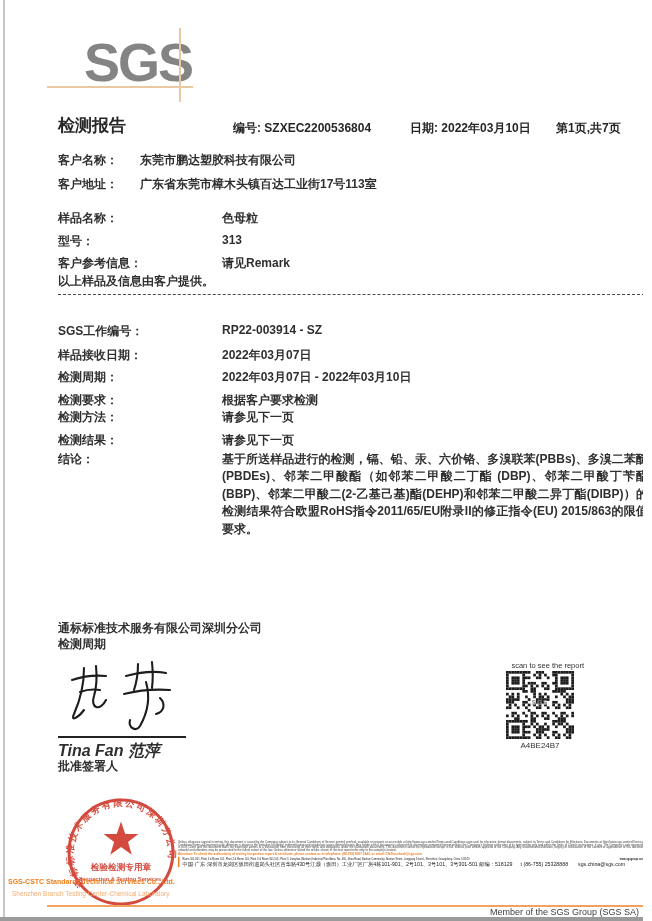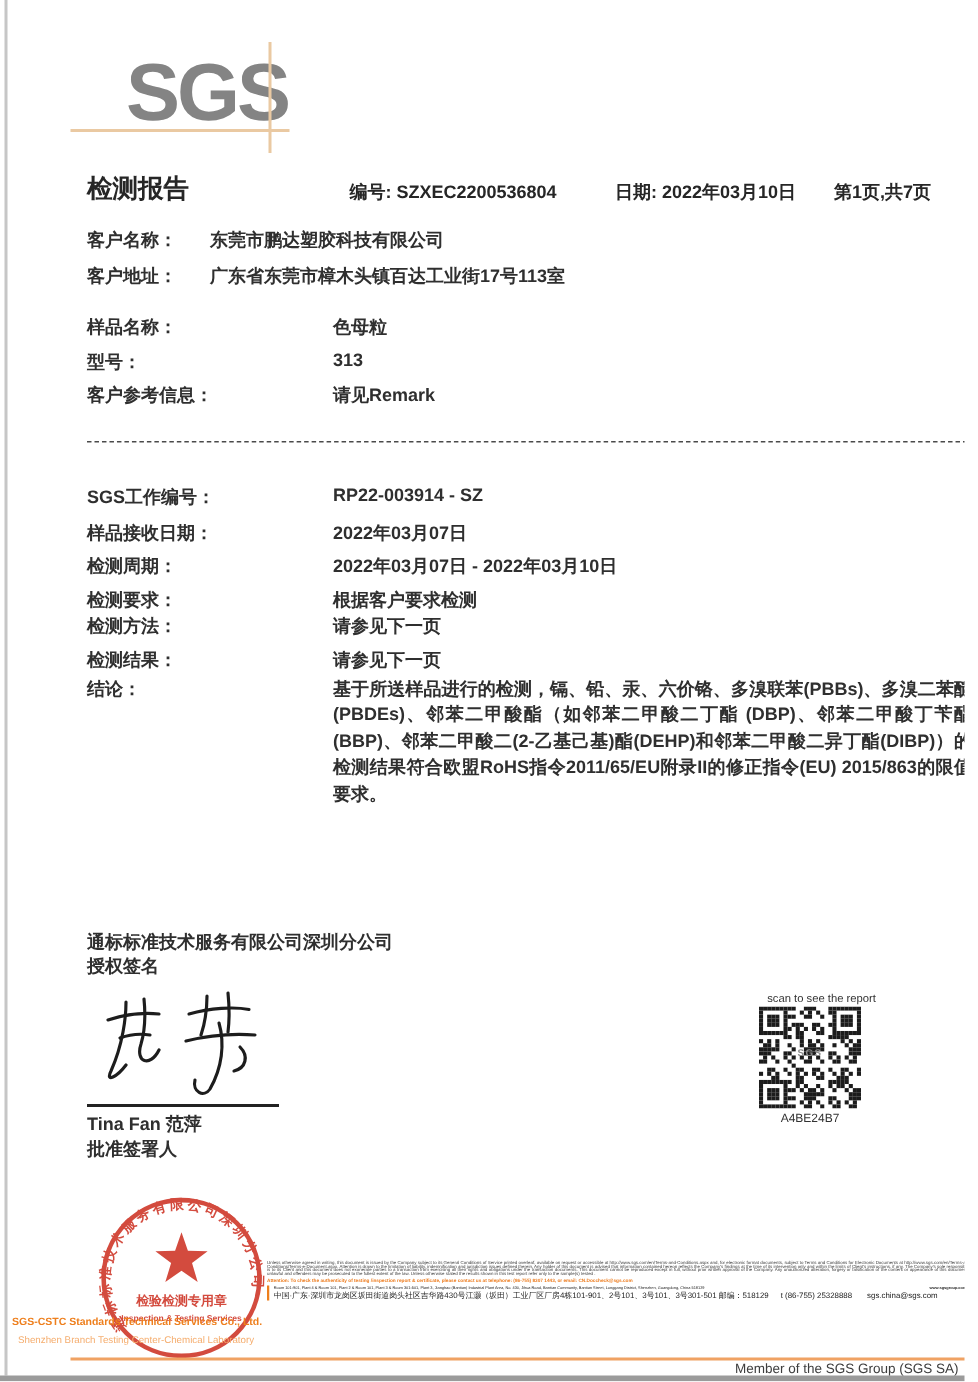--- a/index.html
+++ b/index.html
@@ -28,21 +28,21 @@
   .row .v2{position:absolute;left:164px;}  
   .conclusion{position:absolute;left:164px;top:0;width:426px;white-space:normal;
               line-height:17.4px;text-align:justify;}
   .divider{position:absolute;left:58px;top:294px;width:592px;border-top:1.5px dashed #4a4a4a;}
 
   
   .sig-co{position:absolute;left:58px;top:620px;font-size:12px;font-weight:bold;}
   .sig-auth{position:absolute;left:58px;top:636px;font-size:12px;font-weight:bold;}
   .sig-svg{position:absolute;left:60px;top:656px;}
   .sig-line{position:absolute;left:58px;top:736px;width:128px;height:2px;background:#222;}
-  .sig-name{position:absolute;left:58px;top:741px;font-size:12px;font-weight:bold;}
+  .sig-name{position:absolute;left:58px;top:741px;font-size:16px;font-weight:bold;font-style:italic;}
   .sig-role{position:absolute;left:58px;top:758px;font-size:12px;font-weight:bold;}
 
   
   .qr-cap{position:absolute;left:496px;top:661px;width:88px;text-align:right;font-size:7.5px;color:#333;}
   .qr-svg{position:absolute;left:506px;top:671px;}
   .qr-center{position:absolute;left:506px;top:699px;width:68px;text-align:center;
              font-size:6.5px;font-weight:bold;color:#8a8a8a;letter-spacing:1px;}
   .qr-code{position:absolute;left:496px;top:741px;width:88px;text-align:center;font-size:8px;color:#333;}
 
   
@@ -99,20 +99,21 @@
     <span class="v2">色母粒</span>
   </div>
   <div class="row" style="top:233px">
     <span class="lbl">型号：</span>
     <span class="v2">313</span>
   </div>
   <div class="row" style="top:255px">
     <span class="lbl">客户参考信息：</span>
     <span class="v2">请见Remark</span>
   </div>
+  <div class="row" style="top:273px">以上样品及信息由客户提供。</div>
 
   <div class="divider"></div>
 
   <div class="row" style="top:323px">
     <span class="lbl">SGS工作编号：</span>
     <span class="v2">RP22-003914 - SZ</span>
   </div>
   <div class="row" style="top:347px">
     <span class="lbl">样品接收日期：</span>
     <span class="v2">2022年03月07日</span>
@@ -132,21 +133,21 @@
   <div class="row" style="top:432px">
     <span class="lbl">检测结果：</span>
     <span class="v2">请参见下一页</span>
   </div>
   <div class="row" style="top:451px">
     <span class="lbl">结论：</span>
     <span class="conclusion">基于所送样品进行的检测，镉、铅、汞、六价铬、多溴联苯(PBBs)、多溴二苯醚(PBDEs)、邻苯二甲酸酯（如邻苯二甲酸二丁酯 (DBP)、邻苯二甲酸丁苄酯(BBP)、邻苯二甲酸二(2-乙基己基)酯(DEHP)和邻苯二甲酸二异丁酯(DIBP)）的检测结果符合欧盟RoHS指令2011/65/EU附录II的修正指令(EU) 2015/863的限值要求。</span>
   </div>
 
   <div class="sig-co">通标标准技术服务有限公司深圳分公司</div>
-  <div class="sig-auth">授权签名</div>
+  <div class="sig-auth">检测周期</div>
   <svg class="sig-svg" width="140" height="80" viewBox="0 0 140 80">
     <g fill="none" stroke="#1d1d1d" stroke-width="2.1" stroke-linecap="round">
       <path d="M12,24 C24,20 36,19 46,20"></path>
       <path d="M24,12 C24,22 22,40 14,58 C10,66 18,62 24,54"></path>
       <path d="M36,10 C37,20 37,30 34,40 C30,52 40,56 46,44"></path>
       <path d="M20,36 C28,33 34,33 40,34"></path>
       <path d="M66,20 C80,16 96,15 106,17"></path>
       <path d="M78,8 C78,18 76,28 74,34"></path>
       <path d="M92,6 C93,16 93,24 92,32"></path>
       <path d="M64,38 C80,34 96,33 110,34"></path>

